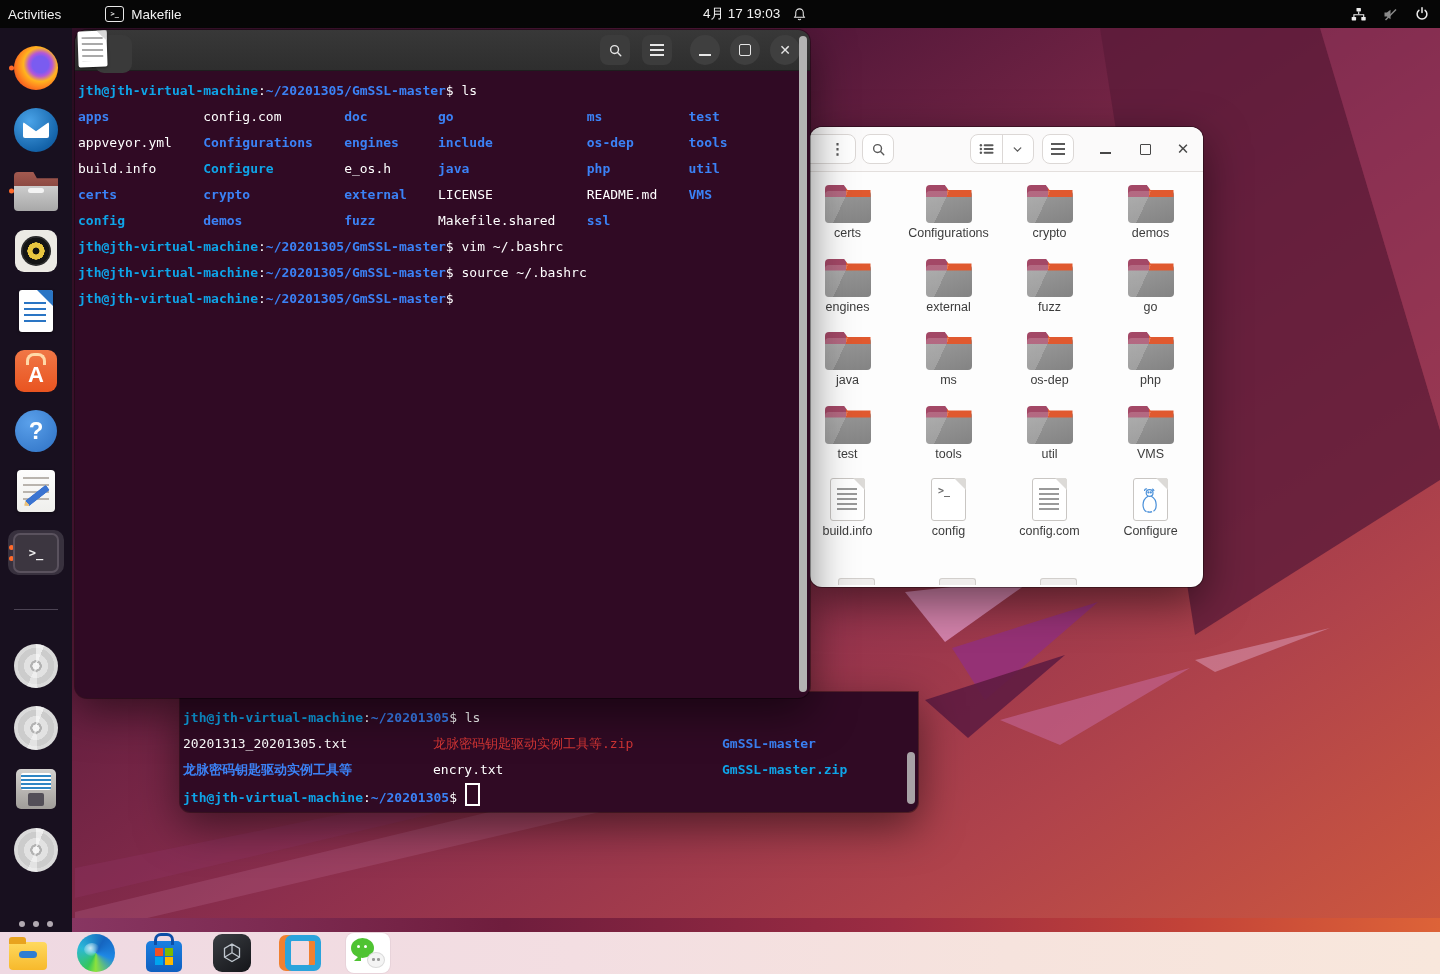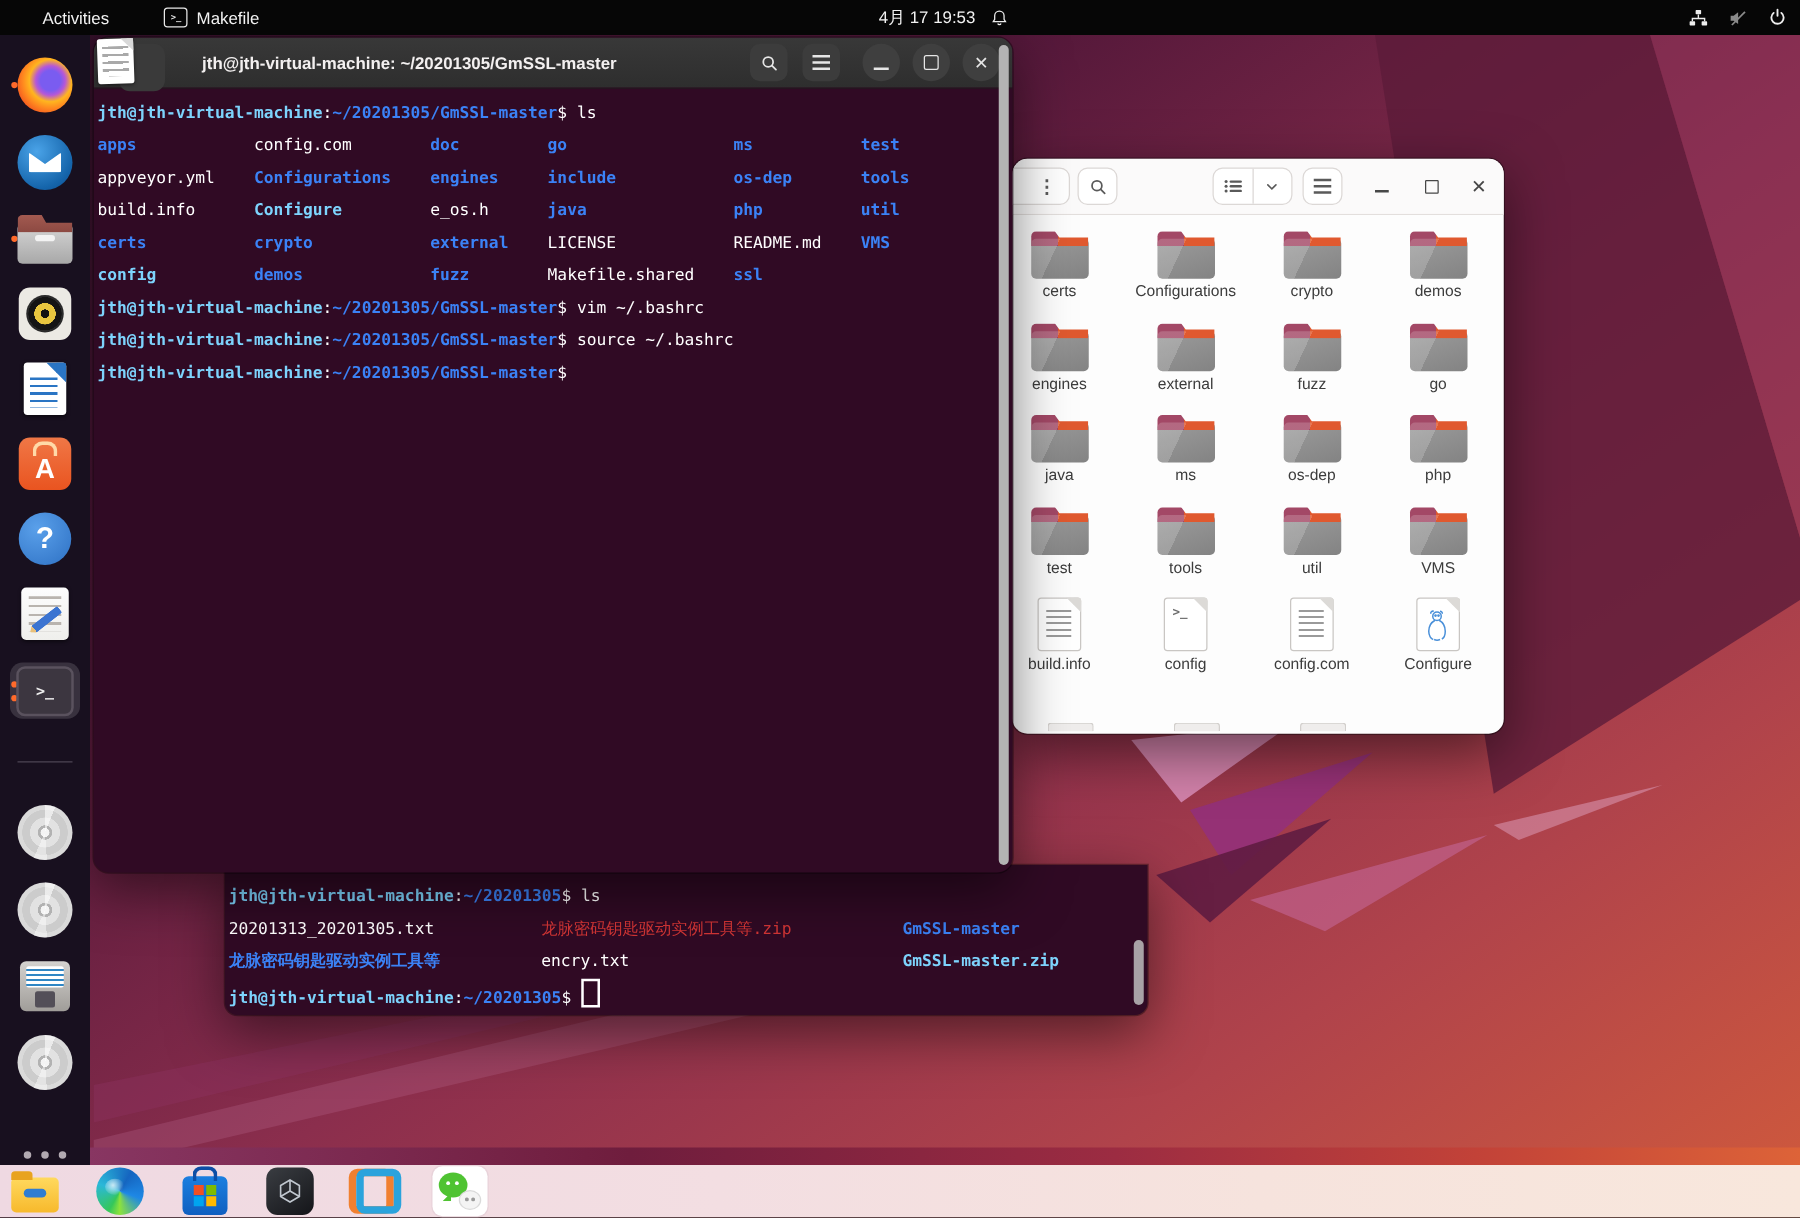--- a/index.html
+++ b/index.html
@@ -3,21 +3,21 @@
 <meta charset="utf-8">
 <style>
   html,body{margin:0;padding:0;background:#000;}
   #stage{position:relative;width:1440px;height:974px;overflow:hidden;
          font-family:"Liberation Sans",sans-serif;-webkit-font-smoothing:antialiased;}
   
   .wall{position:absolute;inset:0;z-index:0;}
   
   .topbar{position:absolute;left:0;top:0;width:1440px;height:28px;background:#060606;
           z-index:40;display:flex;align-items:center;color:#f2f2f2;font-size:13.5px;}
-  .tb-activities{margin-left:28px;padding:0 6px;cursor:default;}
+  .tb-activities{margin-left:2px;padding:0 6px;cursor:default;}
   .tb-appmenu{display:flex;align-items:center;gap:7px;margin-left:38px;}
   .tb-termglyph{display:inline-grid;place-items:center;width:17px;height:14px;border:1.3px solid #e9e9e9;
                 border-radius:3px;font:700 7px "DejaVu Sans Mono",monospace;color:#e9e9e9;}
   .tb-clock{position:absolute;left:703px;top:0;height:28px;display:flex;align-items:center;gap:12px;}
   .tb-status{position:absolute;right:10px;top:0;height:28px;display:flex;align-items:center;gap:15px;}
   .tb-status svg{display:block;}
   
   .dock{position:absolute;left:0;top:28px;width:72px;height:904px;background:#18101f;z-index:30;
         display:flex;flex-direction:column;align-items:center;padding-top:18px;gap:18px;box-sizing:border-box;}
   .dock-item{position:relative;width:56px;height:48px;display:grid;place-items:center;border-radius:10px;}
@@ -79,21 +79,21 @@
       display:grid;place-items:center;color:#e4e4e4;}
   .hbtn.sq{border-radius:8px;background:#3c3c3c;}
   .burger{width:14px;height:2px;background:#e6e6e6;box-shadow:0 -5px 0 #e6e6e6,0 5px 0 #e6e6e6;}
   .glyph-min{width:12px;height:2px;background:#e6e6e6;margin-top:10px;}
   .glyph-max{width:10px;height:10px;border:1.6px solid #e6e6e6;border-radius:2px;}
   .glyph-close{font-size:14px;line-height:1;color:#e6e6e6;}
   .tbody{position:absolute;left:0;right:14px;top:40px;bottom:0;padding:8px 0 0 3px;overflow:hidden;
       font:13px/26px "DejaVu Sans Mono",monospace;color:#fff;white-space:pre;}
   .term-back .tbody{top:0;padding-top:13px;}
   .tline{height:26px;}
-  .c-g{color:#7dd3fc;font-weight:700;}
+  .c-g{color:#0ea5e9;font-weight:700;}
   .c-b{color:#3b82f6;font-weight:700;}
   .c-r{color:#d23535;font-weight:400;}
   .c-w{color:#ffffff;}
   .cell{display:inline-block;vertical-align:top;}
   .cursor-hollow{display:inline-block;width:11px;height:19px;border:2px solid #fff;vertical-align:-4px;}
   .vscroll{position:absolute;right:3px;top:6px;bottom:6px;width:8px;border-radius:4px;background:#b3b3b3;}
   .vscroll.small{top:auto;bottom:8px;height:52px;background:#a8a2a6;}
   
   .chip{position:absolute;left:78px;top:31px;width:62px;height:44px;z-index:25;}
   .chip .btn{position:absolute;left:17px;top:4px;width:37px;height:38px;border-radius:9px;background:#3a3a3a;}
@@ -207,21 +207,21 @@
     <rect y="918" width="1440" height="14" fill="url(#stripe)"></rect>
   </svg>
 
   <div class="topbar">
     <span class="tb-activities">Activities</span>
     <span class="tb-appmenu">
       <span class="tb-termglyph">&gt;_</span>
       <span>Makefile</span>
     </span>
     <span class="tb-clock">
-      <span>4月 17 19:53</span>
+      <span>4月 17 19:03</span>
       <svg width="15" height="15" viewBox="0 0 16 16">
         <path d="M8 2a4 4 0 0 0-4 4v3l-1.2 2h10.4L12 9V6a4 4 0 0 0-4-4z" fill="none" stroke="#ededed" stroke-width="1.1"></path>
         <path d="M6.6 12.6a1.5 1.5 0 0 0 2.8 0" stroke="#ededed" fill="none" stroke-width="1.1"></path>
       </svg>
     </span>
     <span class="tb-status">
       <svg width="17" height="15" viewBox="0 0 16 15">
         <rect x="6" y="1" width="4.4" height="3.4" rx=".6" fill="#ededed"></rect>
         <rect x="1.2" y="10" width="4.4" height="3.4" rx=".6" fill="#ededed"></rect>
         <rect x="10.8" y="10" width="4.4" height="3.4" rx=".6" fill="#ededed"></rect>
@@ -444,21 +444,20 @@
           </div>
         </div>
       <span class="fm-sliver" style="left:28px"></span>
       <span class="fm-sliver" style="left:129px"></span>
       <span class="fm-sliver" style="left:230px"></span>
     </div>
   </div>
 
   <div class="win term-front">
     <div class="t1-head">
-      <span class="t1-title">jth@jth-virtual-machine: ~/20201305/GmSSL-master</span>
       <span class="hbtn sq" style="right:180px">
         <svg width="15" height="15" viewBox="0 0 16 16">
             <circle cx="7" cy="7" r="4.2" fill="none" stroke="#e6e6e6" stroke-width="1.5"></circle>
             <line x1="10.2" y1="10.2" x2="13.6" y2="13.6" stroke="#e6e6e6" stroke-width="1.5" stroke-linecap="round"></line>
           </svg>
       </span>
       <span class="hbtn sq" style="right:138px">
           <span class="burger"></span>
         </span>
       <span class="hbtn" style="right:90px">

